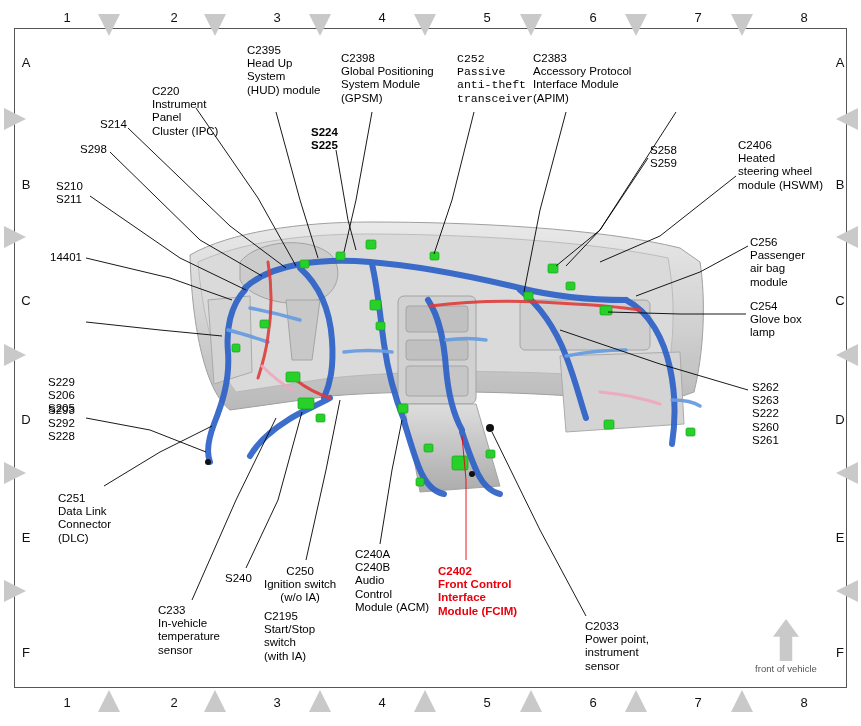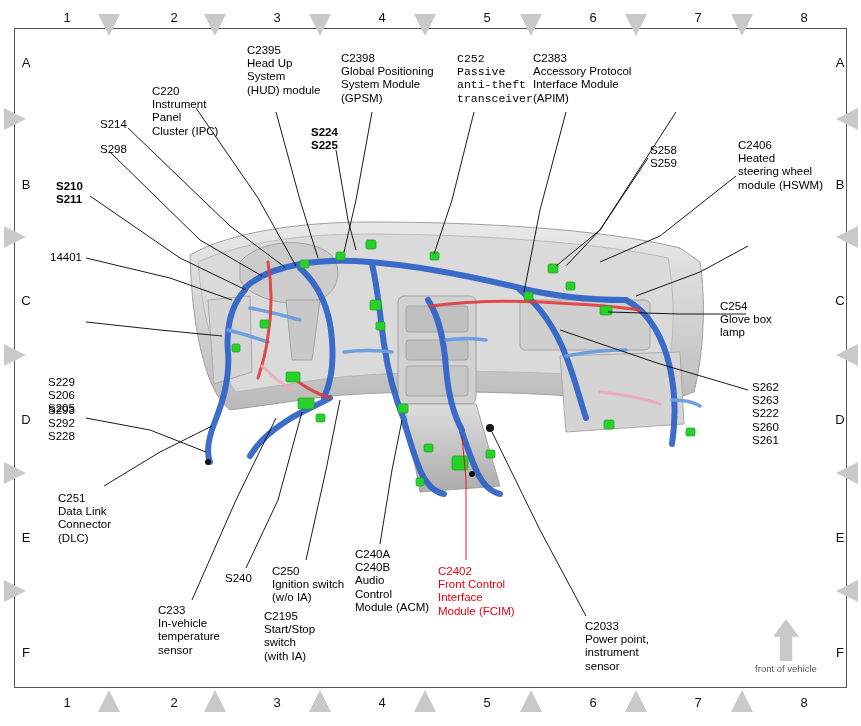--- a/index.html
+++ b/index.html
@@ -14,21 +14,21 @@
   .rowlet{position:absolute;font-size:13px;color:#111;text-align:center;width:16px;}
 
   
   .chev{position:absolute;width:22px;height:22px;background:#c9c9c9;}
   .chev.down{clip-path:polygon(0 0,100% 0,50% 100%);}
   .chev.right{clip-path:polygon(0 0,100% 50%,0 100%);}
   .chev.left{clip-path:polygon(100% 0,0 50%,100% 100%);}
   .chev.up{clip-path:polygon(50% 0,100% 100%,0 100%);}
 
   .label{position:absolute;font-size:11.5px;line-height:13.2px;color:#000;white-space:pre;}
-  .label.red{color:#e8000d;font-weight:normal;}
+  .label.red{color:#e8000d;font-weight:bold;}
 
   svg.leaders{position:absolute;left:0;top:0;width:861px;height:726px;pointer-events:none;}
 
   .frontarrow{position:absolute;right:40px;bottom:52px;width:70px;text-align:center;}
   .frontarrow .arw{width:26px;height:42px;margin:0 auto;background:#c9c9c9;
         clip-path:polygon(50% 0,100% 42%,74% 42%,74% 100%,26% 100%,26% 42%,0 42%);}
   .frontarrow .cap{font-size:9.5px;color:#555;margin-top:2px;}
 </style>
 </head>
 <body>
@@ -263,52 +263,56 @@
 (GPSM)</div>
   <div class="label" style="left:457px;top:52px;font-family:Liberation Mono, monospace;">C252
 Passive
 anti-theft
 transceiver</div>
   <div class="label" style="left:533px;top:52px;">C2383
 Accessory Protocol
 Interface Module
 (APIM)</div>
   <div class="label" style="left:100px;top:118px;">S214</div>
-  <div class="label" style="left:80px;top:143px;margin-left:20px;">S298</div>
+  <div class="label" style="left:80px;top:143px;">S298</div>
   <div class="label" style="left:311px;top:126px;font-weight:bold;">S224
 S225</div>
   <div class="label" style="left:650px;top:144px;">S258
 S259</div>
   <div class="label" style="left:738px;top:139px;">C2406
 Heated
 steering wheel
 module (HSWM)</div>
-  <div class="label" style="left:56px;top:180px;font-weight:bold;">S210
+  <div class="label" style="left:56px;top:180px;">S210
 S211</div>
+  <div class="label" style="left:750px;top:236px;">C256
+Passenger
+air bag
+module</div>
   <div class="label" style="left:50px;top:251px;">14401</div>
-  <div class="label" style="left:720px;top:300px;">C254
+  <div class="label" style="left:750px;top:300px;">C254
 Glove box
 lamp</div>
   <div class="label" style="left:48px;top:328px;margin-top:48px;">S229
 S206
 S205</div>
   <div class="label" style="left:752px;top:381px;">S262
 S263
 S222
 S260
 S261</div>
   <div class="label" style="left:48px;top:404px;">S293
 S292
 S228</div>
   <div class="label" style="left:58px;top:492px;">C251
 Data Link
 Connector
 (DLC)</div>
   <div class="label" style="left:225px;top:572px;">S240</div>
-  <div class="label" style="left:272px;top:565px;">C250
+  <div class="label" style="left:264px;top:565px;text-align:center;">C250
 Ignition switch
 (w/o IA)</div>
   <div class="label" style="left:264px;top:610px;">C2195
 Start/Stop
 switch
 (with IA)</div>
   <div class="label" style="left:355px;top:548px;">C240A
 C240B
 Audio
 Control

